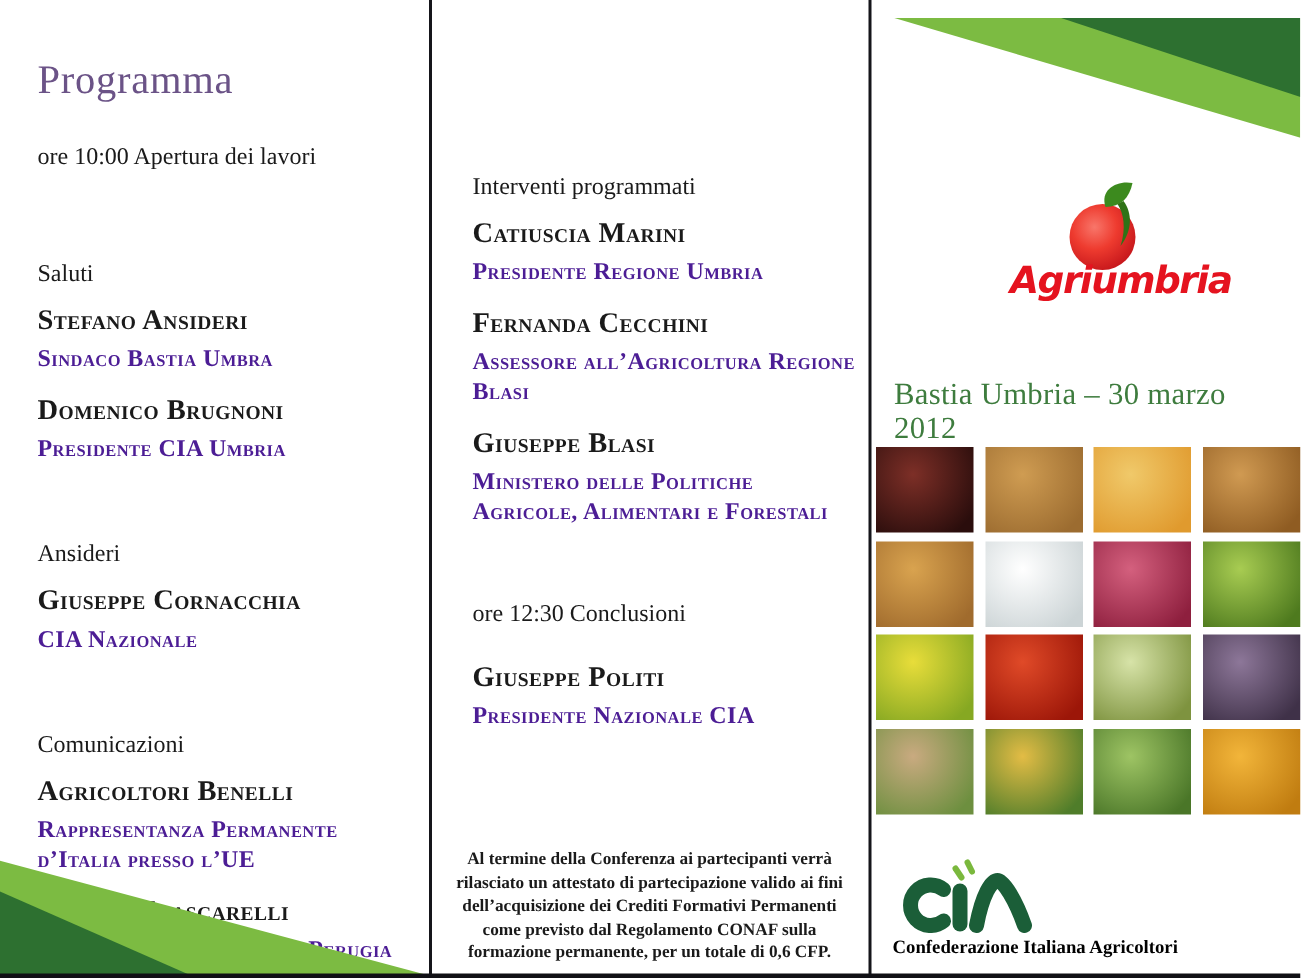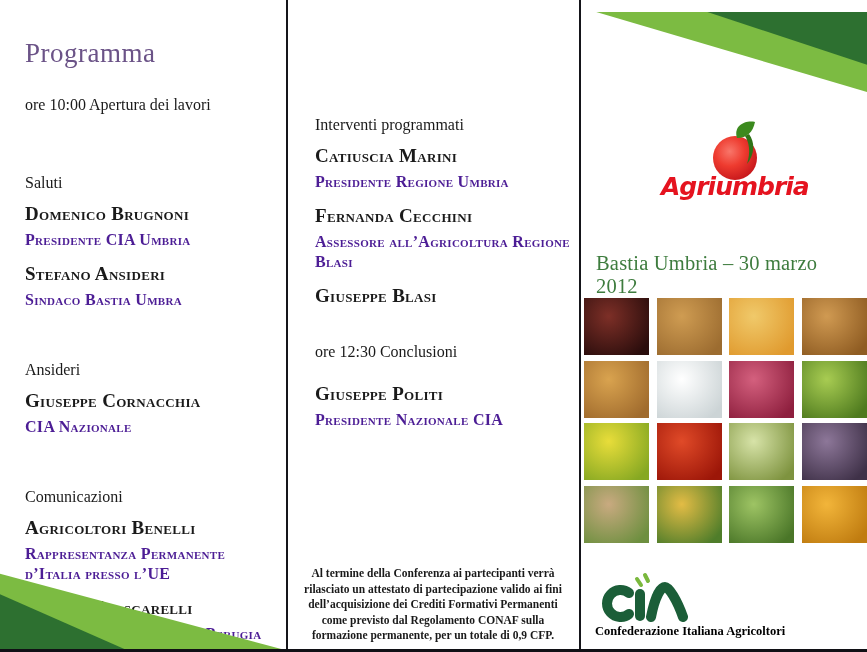--- a/index.html
+++ b/index.html
@@ -51,21 +51,21 @@
   .ribbon{position:absolute;left:0;top:0;width:100%;height:100%;}
   #corner-top-right .ribbon-light{background:#7cbb42;clip-path:polygon(5% 0,100% 0,100% 94%);}
   #corner-top-right .ribbon-dark{background:#2d7030;clip-path:polygon(44% 0,100% 0,100% 62%);}
   #corner-bottom-left .ribbon-light{background:#7cbb42;clip-path:polygon(0 2%,100% 88%,100% 100%,0 100%);}
   #corner-bottom-left .ribbon-dark{background:#2d7030;clip-path:polygon(0 25%,53% 100%,0 100%);}
 
   
   .agri-logo{position:absolute;left:80px;top:108px;width:160px;height:84px;z-index:10;}
   .agri-mark{position:absolute;left:32px;top:0;width:96px;height:62px;}
   .agri-wordmark{
-    position:absolute;left:0;top:52px;width:160px;text-align:left;
+    position:absolute;left:0;top:52px;width:160px;text-align:right;
     font-family:"DejaVu Sans",sans-serif;font-weight:bold;font-style:italic;
     font-size:25px;color:#e5131f;letter-spacing:-1px;
   }
   
   .date-line{
     position:absolute;left:15px;top:240px;width:266px;
     font-size:20.5px;color:#3e7c3e;letter-spacing:.2px;z-index:10;
   }
   
   .photo-grid{
@@ -82,26 +82,26 @@
 </head>
 <body>
 
 <div class="panel" id="panel-left">
   <div class="panel-title">Programma</div>
   <div class="entries">
       <div class="entry-time">ore 10:00 Apertura dei lavori</div>
       <div class="gap"></div>
       <div class="entry-label">Saluti</div>
       <div class="entry-person">
+        <div class="person-name">Stefano Ansideri</div>
+        <div class="person-role">Sindaco Bastia Umbra</div>
+      </div>
+      <div class="entry-person">
         <div class="person-name">Domenico Brugnoni</div>
         <div class="person-role">Presidente CIA Umbria</div>
-      </div>
-      <div class="entry-person">
-        <div class="person-name">Stefano Ansideri</div>
-        <div class="person-role">Sindaco Bastia Umbra</div>
       </div>
       <div class="gap"></div>
       <div class="entry-label">Ansideri</div>
       <div class="entry-person">
         <div class="person-name">Giuseppe Cornacchia</div>
         <div class="person-role">CIA Nazionale</div>
       </div>
       <div class="gap"></div>
       <div class="entry-label">Comunicazioni</div>
       <div class="entry-person">
@@ -126,30 +126,31 @@
       <div class="entry-person">
         <div class="person-name">Catiuscia Marini</div>
         <div class="person-role">Presidente Regione Umbria</div>
       </div>
       <div class="entry-person">
         <div class="person-name">Fernanda Cecchini</div>
         <div class="person-role">Assessore all’Agricoltura Regione Blasi</div>
       </div>
       <div class="entry-person">
         <div class="person-name">Giuseppe Blasi</div>
+        <div class="person-role">Ministero delle Politiche Agricole, Alimentari e Forestali</div>
       </div>
       <div class="gap"></div>
       <div class="gap"></div>
       <div class="entry-time">ore 12:30 Conclusioni</div>
       <div class="entry-person">
         <div class="person-name">Giuseppe Politi</div>
         <div class="person-role">Presidente Nazionale CIA</div>
       </div>
     </div>
-  <div class="footnote">Al termine della Conferenza ai partecipanti verrà rilasciato un attestato di partecipazione valido ai fini dell’acquisizione dei Crediti Formativi Permanenti come previsto dal Regolamento CONAF sulla formazione permanente, per un totale di 0,9 CFP.</div>
+  <div class="footnote">Al termine della Conferenza ai partecipanti verrà rilasciato un attestato di partecipazione valido ai fini dell’acquisizione dei Crediti Formativi Permanenti come previsto dal Regolamento CONAF sulla formazione permanente, per un totale di 0,6 CFP.</div>
 </div>
 
 <div class="panel" id="panel-right">
   <div class="corner" id="corner-top-right">
     <div class="ribbon ribbon-light"></div>
     <div class="ribbon ribbon-dark"></div>
   </div>
 
   <div class="agri-logo">
     <svg class="agri-mark" viewBox="0 0 96 62">

